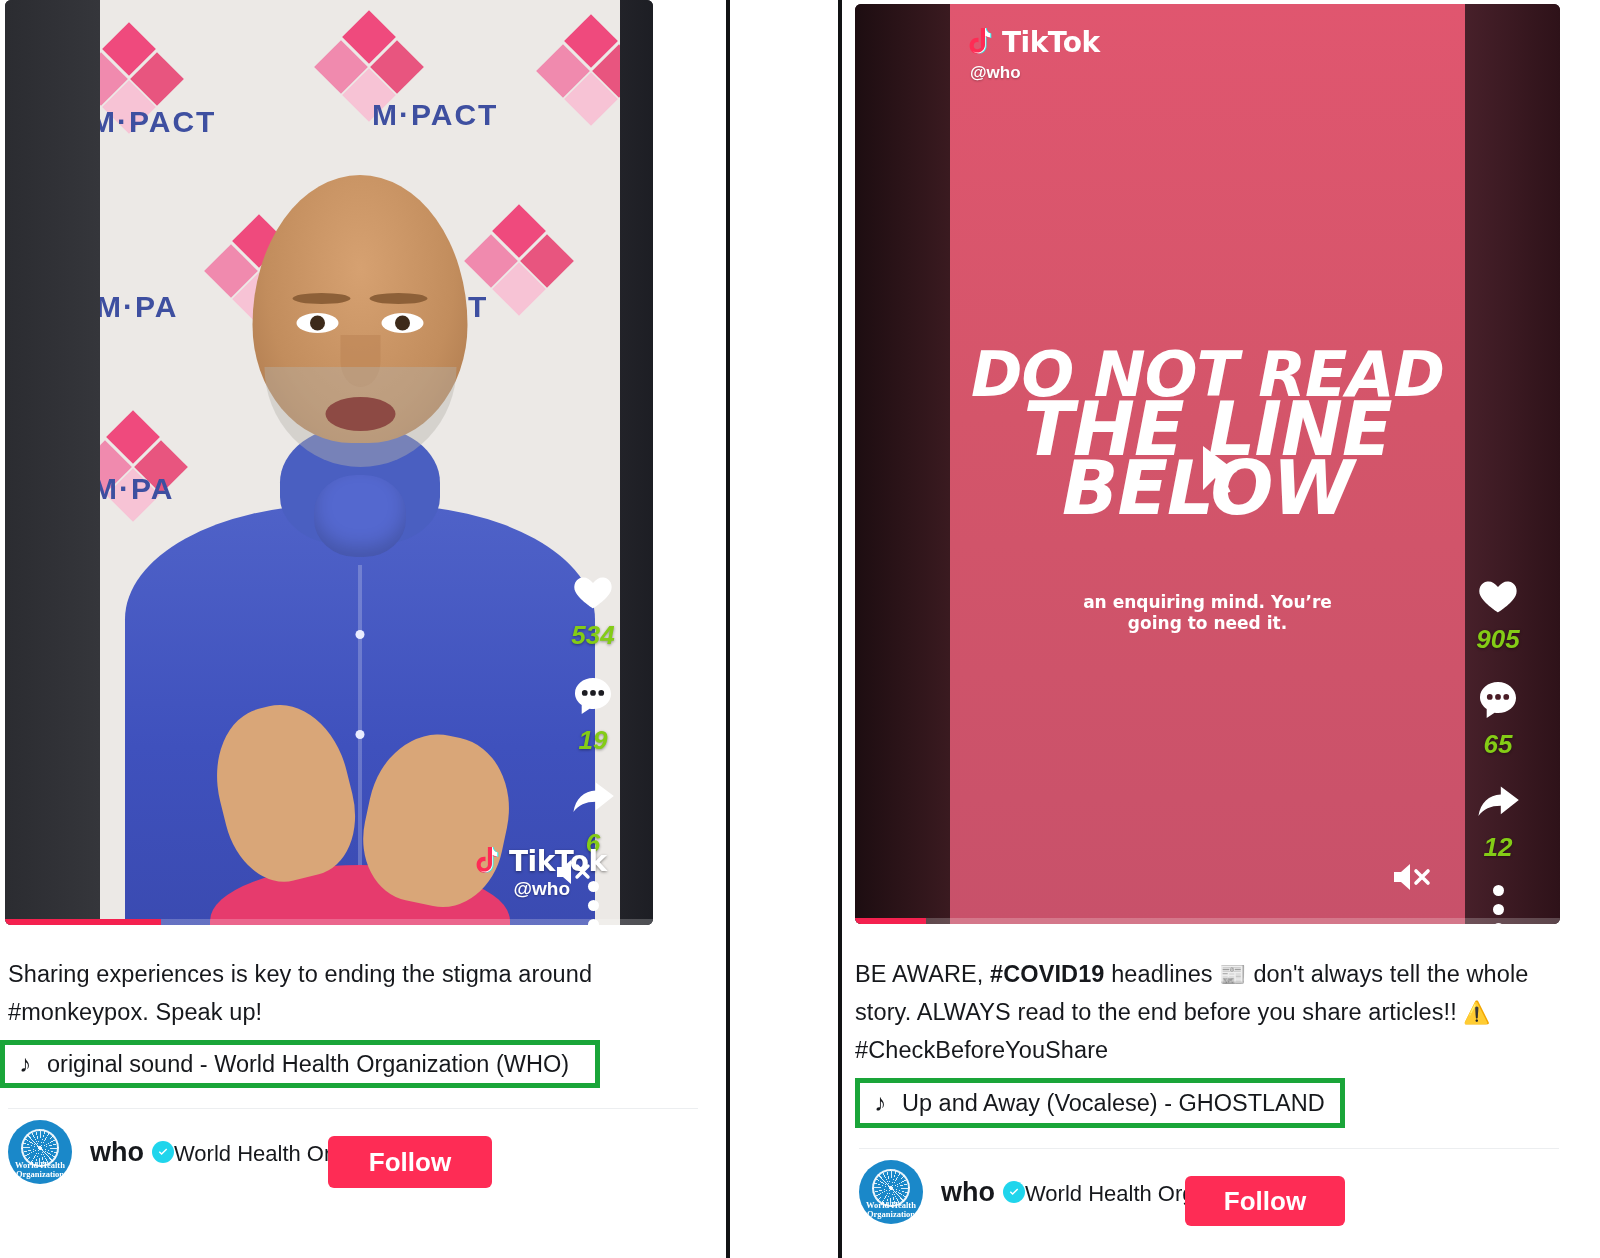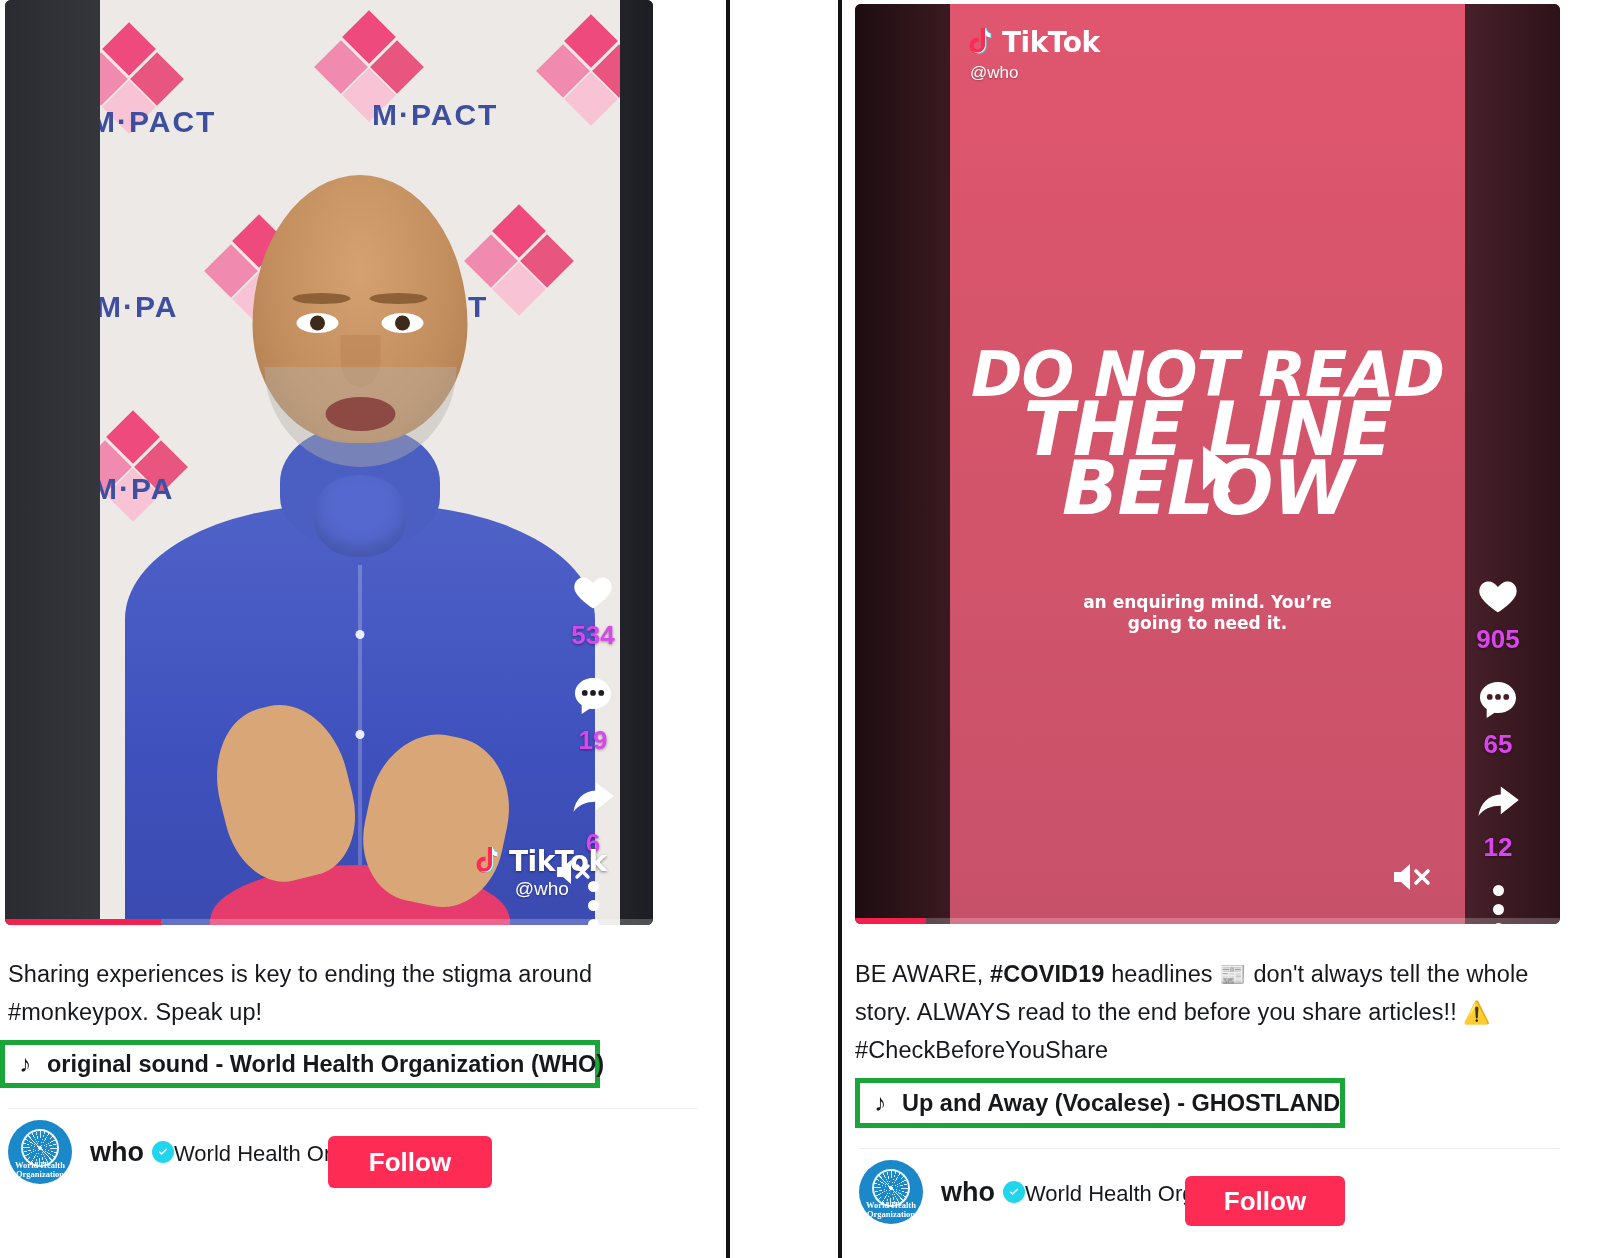--- a/index.html
+++ b/index.html
@@ -125,28 +125,28 @@
     position:absolute; left:0; right:0; top:588px; text-align:center;
     color:#fff; font-weight:800; font-size:17px; line-height:1.25;
     font-family:"DejaVu Sans", sans-serif;
   }
 
   
   .tt-logo { display:flex; align-items:center; gap:8px; }
   .tt-note { position:relative; width:26px; height:30px; }
   .tt-word { color:#fff; font-weight:800; font-size:28px; letter-spacing:-.5px;
     font-family:"DejaVu Sans", sans-serif; }
-  .tt-handle { color:#fff; font-size:17px; font-weight:400; margin-left:2px;
+  .tt-handle { color:#fff; font-size:17px; font-weight:700; margin-left:2px;
     text-shadow:0 1px 2px rgba(0,0,0,.3); }
 
   
   .rail { position:absolute; right:0; display:flex; flex-direction:column; align-items:center; }
   .rail-item { display:flex; flex-direction:column; align-items:center; margin-bottom:22px; }
-  .rail-count { color:#d946ef; font-size:26px; font-weight:600; margin-top:6px;
-     text-shadow:0 1px 3px rgba(0,0,0,.4); }
+  .rail-count { color:#84cc16; font-size:26px; font-weight:600; margin-top:6px;
+     text-shadow:0 1px 3px rgba(0,0,0,.4);font-style:italic; }
   .dots-btn { display:flex; gap:8px; align-items:center; }
   .dots-btn span { width:11px; height:11px; background:#fff; border-radius:50%; }
 
   .mute-btn { position:absolute; display:flex; align-items:center; }
 
   .tt-watermark { position:absolute; display:flex; flex-direction:column; align-items:center; }
   .tt-watermark .tt-word { font-size:28px; text-shadow:0 1px 3px rgba(0,0,0,.45); }
   .tt-watermark .tt-handle { font-size:19px; }
 
   .cursor-arrow { position:absolute; width:46px; height:58px; }
@@ -163,21 +163,21 @@
   }
   .caption b { font-weight:700; }
   .emoji { font-size:22px; }
 
   .music-box {
     position:absolute; border:5px solid #1aa539;
     display:flex; align-items:center; gap:16px;
     background:#fff;
   }
   .music-note { font-size:24px; color:#16181c; line-height:1; }
-  .music-text { font-weight:700; font-size:23.5px; color:#16181c; white-space:nowrap; }
+  .music-text { font-weight:400; font-size:23.5px; color:#16181c; white-space:nowrap; }
 
   .hr-sep { position:absolute; height:1px; background:#eceef0; }
 
   .author-row { position:absolute; display:flex; align-items:center; }
   .avatar {
     width:64px; height:64px; border-radius:50%;
     background:#1a88c9; position:relative; overflow:hidden;
     display:flex; flex-direction:column; align-items:center; justify-content:flex-end;
   }
   .avatar .emblem {

